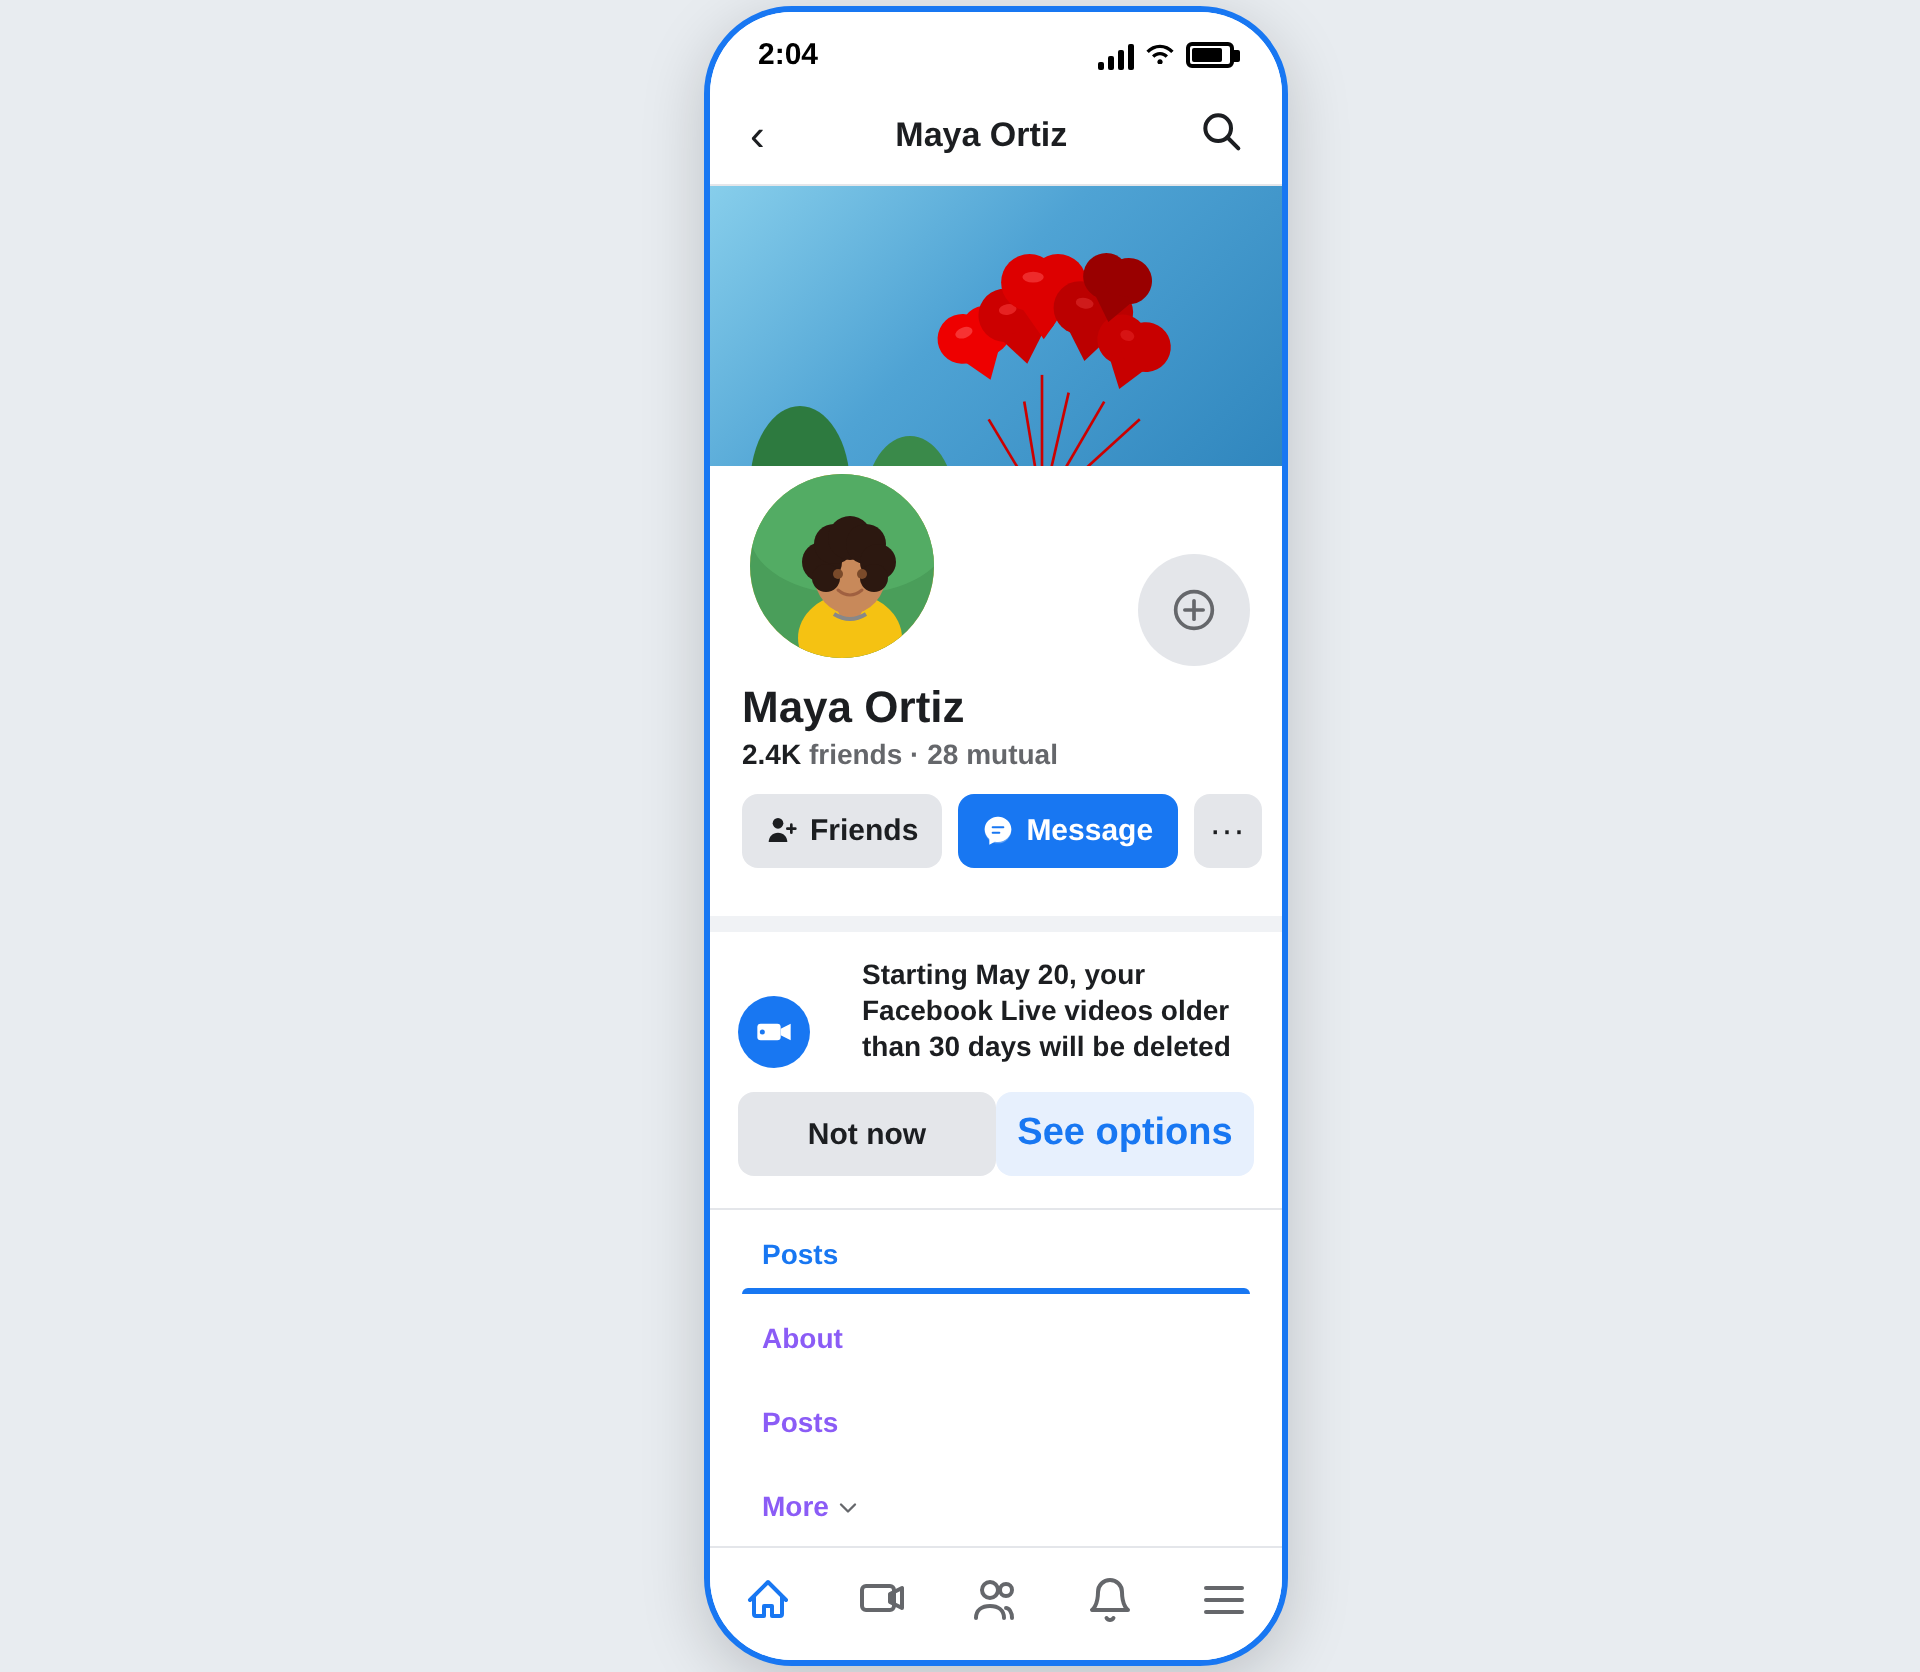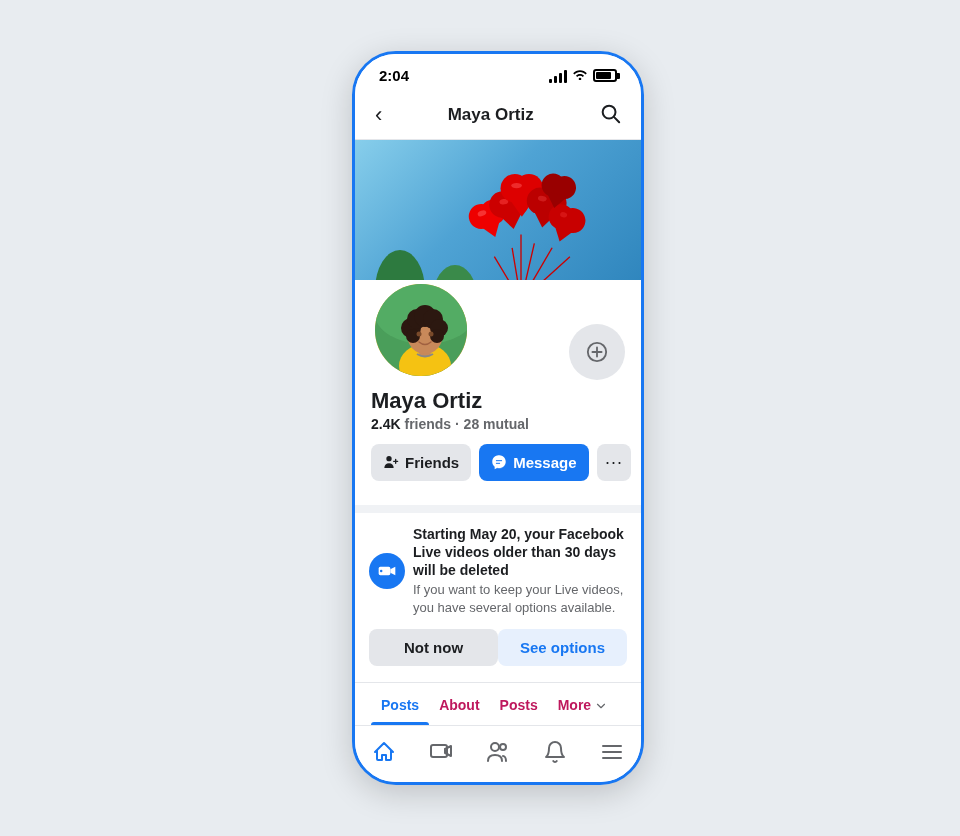--- a/index.html
+++ b/index.html
@@ -238,22 +238,22 @@
 
     
     .notification-banner {
       margin: 8px 0 4px 0;
       padding: 12px 14px;
       background: #fff;
       border-top: 8px solid #f0f2f5;
     }
     .notif-inner {
       display: flex;
-      gap: 8px;
-      align-items: center;
+      gap: 26px;
+      align-items: flex-end;
     }
     .notif-icon-wrap {
       width: 36px;
       height: 36px;
       background: #1877f2;
       border-radius: 50%;
       display: flex;
       align-items: center;
       justify-content: center;
       flex-shrink: 0;
@@ -292,38 +292,39 @@
       font-weight: 600;
       color: #1c1e21;
       cursor: pointer;
     }
     .notif-btn-seeoptions {
       flex: 1;
       padding: 10px 8px;
       background: #e7f0fd;
       border: none;
       border-radius: 8px;
-      font-size: 15px;
+      font-size: 19px;
       font-weight: 600;
       color: #1877f2;
       cursor: pointer;
     }
 
     
     .profile-tabs {
       display: flex;
       border-top: 1px solid #e4e6ea;
       background: #fff;
       padding: 0 16px;
+      flex-direction: column;
     }
     .tab-item {
       padding: 14px 10px 12px 10px;
       font-size: 14px;
       font-weight: 600;
-      color: #be185d;
+      color: #8b5cf6;
       cursor: pointer;
       position: relative;
       flex-shrink: 0;
     }
     .tab-item.active {
       color: #1877f2;
     }
     .tab-item.active::after {
       content: '';
       position: absolute;
@@ -565,21 +566,20 @@
     <div class="notif-inner">
       <div class="notif-icon-wrap">
         <svg viewBox="0 0 24 24">
           <rect x="2" y="7" width="14" height="10" rx="2" fill="#fff"></rect>
           <polygon points="16,10 22,7 22,17 16,14" fill="#fff"></polygon>
           <circle cx="5" cy="12" r="1.5" fill="#1877f2"></circle>
         </svg>
       </div>
       <div class="notif-text-wrap">
         <div class="notif-title">Starting May 20, your Facebook Live videos older than 30 days will be deleted</div>
-        <div class="notif-body">If you want to keep your Live videos, you have several options available.</div>
       </div>
     </div>
     <div class="notif-actions">
       <button class="notif-btn-notnow">Not now</button>
       <button class="notif-btn-seeoptions">See options</button>
     </div>
   </div>
 
   <div class="profile-tabs">
     <div class="tab-item active">

